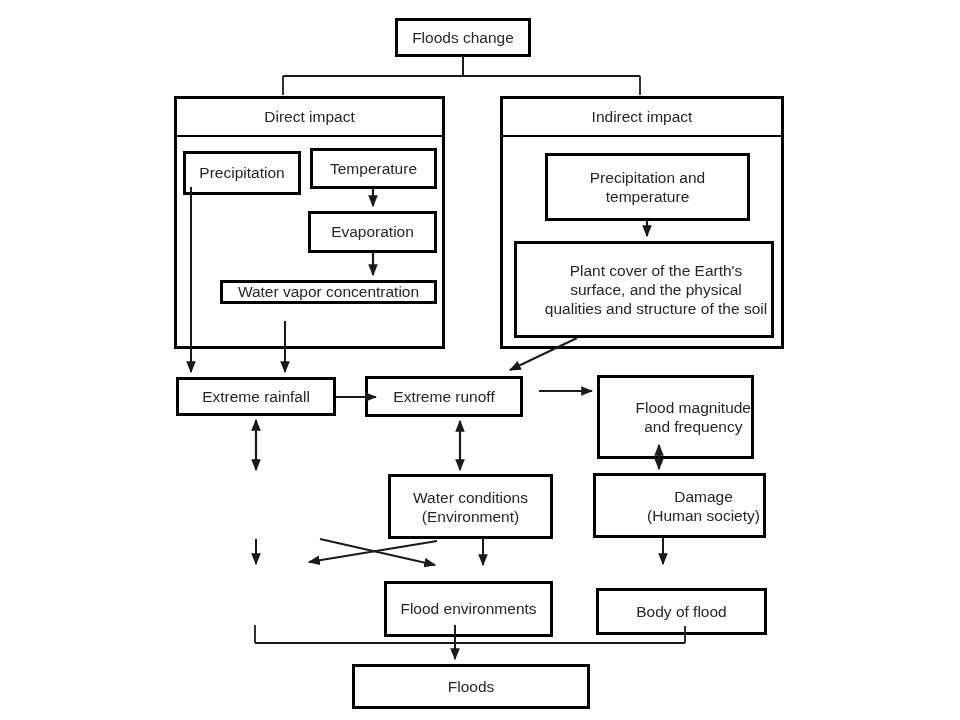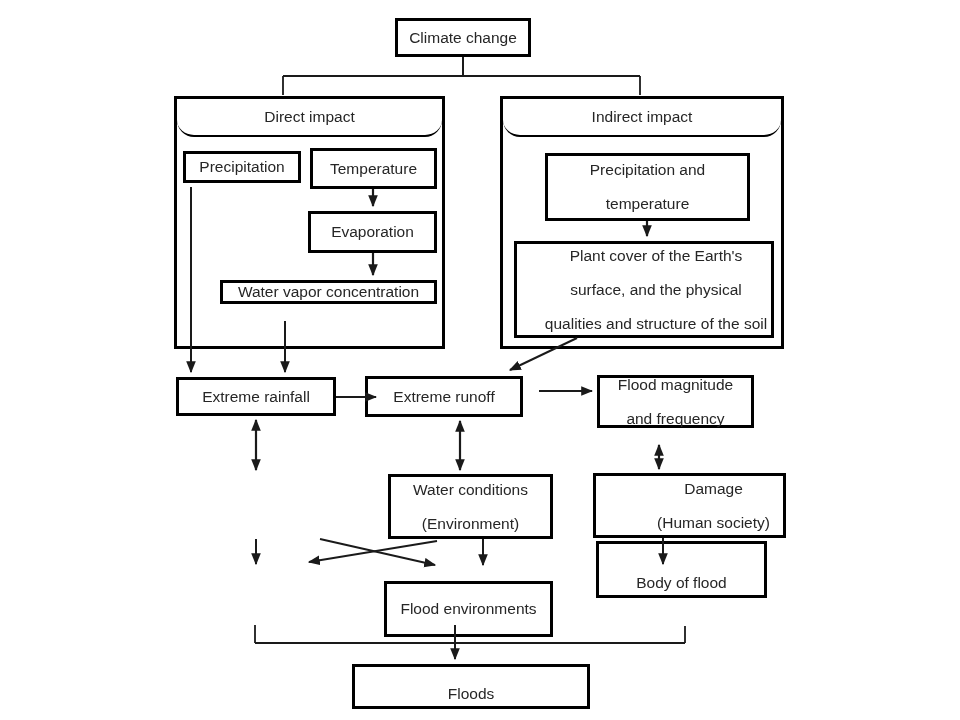--- a/index.html
+++ b/index.html
@@ -32,61 +32,60 @@
     background: #ffffff;
   }
   .container-header {
     box-sizing: border-box;
     height: 38px;
     border-bottom: 2px solid #000000;
     display: flex;
     align-items: center;
     justify-content: center;
     text-align: center;
-    border-radius: 17px;
   }
   .lbl {
     white-space: pre-line;
     font-size: 15.5px;
     line-height: 24px;
     color: #262626;
   }
-  .lbl.tall { line-height: 34px; }
+  .lbl.tall { line-height: 19px; }
   .edges {
     position: absolute;
     left: 0;
     top: 0;
     width: 960px;
     height: 720px;
     pointer-events: none;
   }
   .edges line { stroke: #1a1a1a; }
 </style>
 </head>
 <body>
 
 <div class="canvas">
 
   <div class="node" style="left:395px; top:18px; width:136px; height:39px;">
-    <span class="lbl">Climate change</span>
+    <span class="lbl">Floods change</span>
   </div>
 
   <div class="container-box" style="left:174px; top:96px; width:271px; height:253px;">
     <div class="container-header">
       <span class="lbl">Direct impact</span>
     </div>
   </div>
 
   <div class="container-box" style="left:500px; top:96px; width:284px; height:253px;">
     <div class="container-header">
       <span class="lbl">Indirect impact</span>
     </div>
   </div>
 
-  <div class="node" style="left:183px; top:151px; width:118px; height:32px;">
+  <div class="node" style="left:183px; top:151px; width:118px; height:44px;">
     <span class="lbl">Precipitation</span>
   </div>
   <div class="node" style="left:310px; top:148px; width:127px; height:41px;">
     <span class="lbl">Temperature</span>
   </div>
   <div class="node" style="left:308px; top:211px; width:129px; height:42px;">
     <span class="lbl">Evaporation</span>
   </div>
   <div class="node" style="left:220px; top:280px; width:217px; height:24px;">
     <span class="lbl">Water vapor concentration</span>
@@ -101,42 +100,42 @@
 surface, and the physical
 qualities and structure of the soil</span>
   </div>
 
   <div class="node" style="left:176px; top:377px; width:160px; height:39px;">
     <span class="lbl">Extreme rainfall</span>
   </div>
   <div class="node" style="left:365px; top:376px; width:158px; height:41px;">
     <span class="lbl">Extreme runoff</span>
   </div>
-  <div class="node" style="left:597px; top:375px; width:157px; height:53px;">
+  <div class="node" style="left:597px; top:375px; width:157px; height:84px;justify-content:flex-end;">
     <span class="lbl tall">Flood magnitude
 and frequency</span>
   </div>
 
   <div class="node" style="left:388px; top:474px; width:165px; height:65px;text-align:center;">
     <span class="lbl tall">Water conditions
 (Environment)</span>
   </div>
-  <div class="node" style="left:593px; top:473px; width:193px; height:65px;padding-left:48px;">
+  <div class="node" style="left:593px; top:473px; width:173px; height:65px;padding-left:48px;">
     <span class="lbl tall">Damage
 (Human society)</span>
   </div>
 
   <div class="node" style="left:384px; top:581px; width:169px; height:56px;">
     <span class="lbl">Flood environments</span>
   </div>
-  <div class="node" style="left:596px; top:541px; width:171px; height:57px;align-items:flex-end;">
+  <div class="node" style="left:596px; top:588px; width:171px; height:47px;">
     <span class="lbl">Body of flood</span>
   </div>
 
-  <div class="node" style="left:352px; top:664px; width:238px; height:45px;align-items:flex-end;">
+  <div class="node" style="left:352px; top:664px; width:238px; height:45px;">
     <span class="lbl">Floods</span>
   </div>
 
   <svg class="edges" viewBox="0 0 960 720">
     <defs>
       <marker id="ah" viewBox="0 0 10 8" refX="9" refY="4" markerWidth="12" markerHeight="10" markerUnits="userSpaceOnUse" orient="auto-start-reverse">
         <path d="M0,0 L10,4 L0,8 z" fill="#1a1a1a"></path>
       </marker>
     </defs>
 

